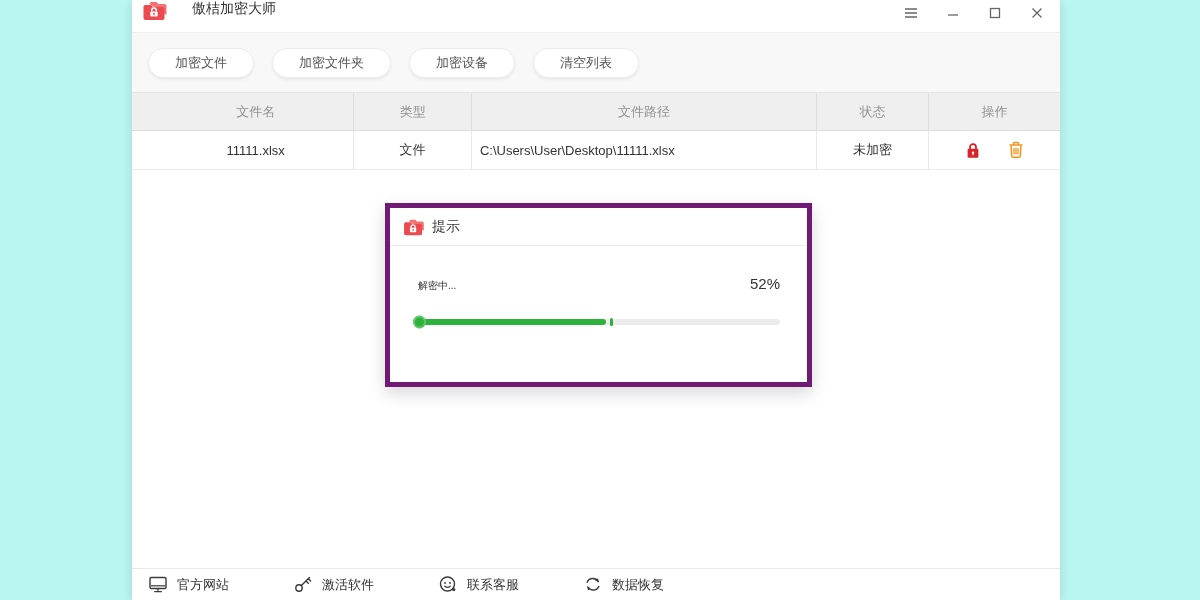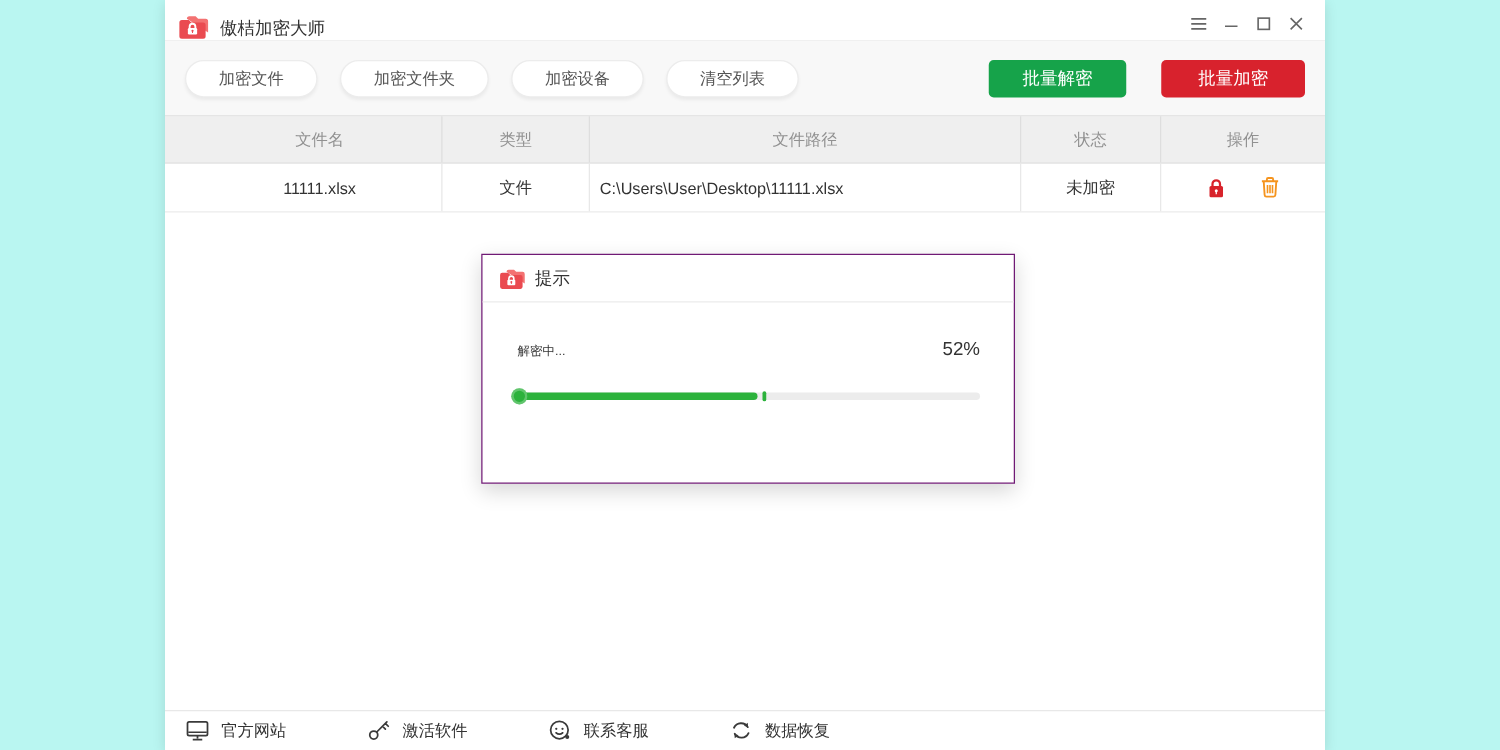--- a/index.html
+++ b/index.html
@@ -3,22 +3,22 @@
 <meta charset="utf-8">
 <style>
   * { margin:0; padding:0; box-sizing:border-box; }
   html,body { width:1200px; height:600px; overflow:hidden; }
   body { font-family:"Liberation Sans","DejaVu Sans",sans-serif; background:#b9f6f1; position:relative; }
 
   .window { position:absolute; left:132px; top:0; width:928px; height:600px;
             background:#fff; box-shadow:0 2px 10px rgba(0,0,0,.12); }
 
   
-  .titlebar { height:33px; display:flex; align-items:flex-end; padding:0 10px;
-              background:#fff; border-bottom:1px solid #f0f0f0; }
+  .titlebar { height:33px; display:flex; align-items:flex-start; padding:0 10px;
+              background:#fff; border-bottom:1px solid #f0f0f0;gap:16px; }
   .app-icon { width:25px; height:21px; flex:0 0 auto; }
   .window-title { margin-left:9px; font-size:14px; color:#333; }
   .titlebar-spacer { flex:1; }
   .win-btn { width:26px; height:26px; display:flex; align-items:center; justify-content:center;
              cursor:pointer; color:#666; }
   .win-btn svg { display:block; }
 
   
   .toolbar { height:59px; background:#f8f8f8; display:flex; align-items:center; padding:0 16px; }
   .pill { height:30px; padding:0 26px; margin-right:18px; border-radius:16px;
@@ -37,21 +37,21 @@
   .cell { display:flex; align-items:center; justify-content:center; font-size:13px; }
   .thead .cell { color:#919191; border-right:1px solid #dedede; }
   .trow  .cell { color:#333;    border-right:1px solid #e8e8e8; }
   .cell:last-child { border-right:none !important; }
   .c-name { width:202px;margin-left:26px; } .c-type { width:121px; } .c-path { width:355px; justify-content:flex-start; padding-left:8px; }
   .c-status { width:115px; } .c-ops { width:135px; gap:27px; }
   .op-icon { cursor:pointer; display:flex; }
 
   
   .dialog { position:absolute; left:253px; top:203px; width:427px; height:184px;
-            background:#fff; border:1px solid #701a75; box-shadow:0 6px 16px rgba(0,0,0,.16); }
+            background:#fff; border:5px solid #701a75; box-shadow:0 6px 16px rgba(0,0,0,.16); }
   .dialog-header { height:38px; display:flex; align-items:center; gap:8px; padding:0 13px;
                    border-bottom:1px solid #ececec; }
   .dialog-header .app-icon { width:21px; height:18px; }
   .dialog-title { font-size:14px; color:#333; }
   .dialog-msg-row { margin:29px 27px 0 28px; display:flex; justify-content:space-between;
                     align-items:baseline; }
   .progress-label { font-size:10px; color:#333; }
   .progress-percent { font-size:15px; color:#333; }
   .progress-track { margin:26px 27px 0 28px; height:6px; background:#ececec; border-radius:3px;
                     position:relative; }
@@ -113,24 +113,20 @@
         <path d="M1.5 1.5 L10.5 10.5 M10.5 1.5 L1.5 10.5" stroke="#666" stroke-width="1.3"></path>
         </svg>
     </div>
   </div>
 
   <div class="toolbar">
     <div class="pill">加密文件</div>
     <div class="pill">加密文件夹</div>
     <div class="pill">加密设备</div>
     <div class="pill">清空列表</div>
-    <div class="toolbar-right">
-      <div class="btn-solid btn-green">批量解密</div>
-      <div class="btn-solid btn-red">批量加密</div>
-    </div>
   </div>
 
   <div class="thead">
     <div class="cell c-name">文件名</div>
     <div class="cell c-type">类型</div>
     <div class="cell c-path" style="justify-content:center;padding-left:0;">文件路径</div>
     <div class="cell c-status">状态</div>
     <div class="cell c-ops" style="gap:0;text-align:center;">操作</div>
   </div>
 

